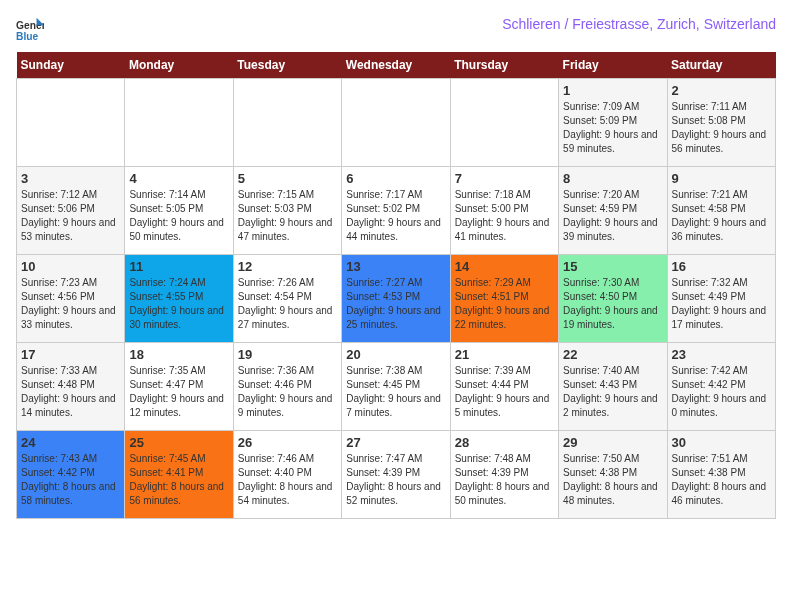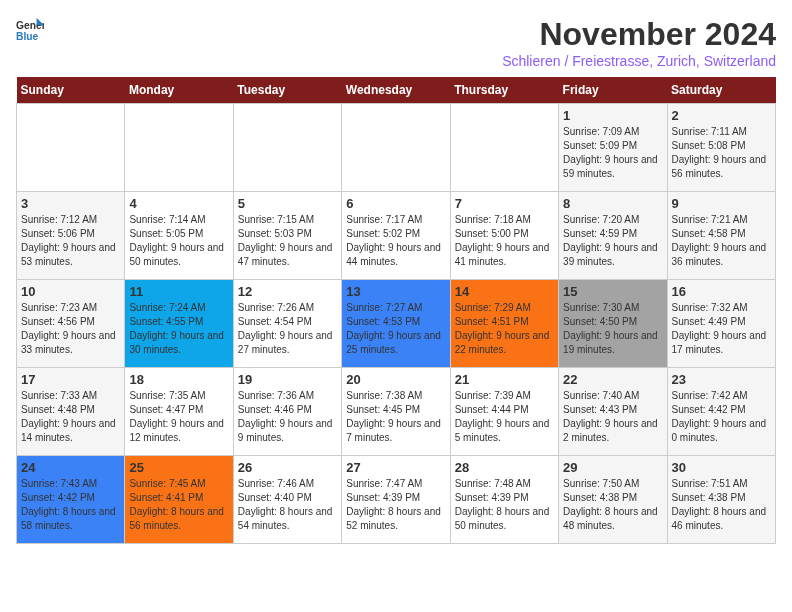--- a/index.html
+++ b/index.html
@@ -78,21 +78,20 @@
 
 <div class="header-section">
   <div class="logo">
     <svg class="logo-icon" viewBox="0 0 30 30">
       <text x="0" y="14" font-size="11" font-weight="bold" fill="#333">General</text>
       <text x="0" y="26" font-size="11" font-weight="bold" fill="#2a7abf">Blue</text>
       <polygon points="22,2 30,10 22,10" fill="#2a7abf"></polygon>
     </svg>
   </div>
   <div class="title-area">
-    <div class="main-title">November 2024</div>
     <div class="subtitle">Schlieren / Freiestrasse, Zurich, Switzerland</div>
   </div>
 </div>
 
 <table>
   <thead>
     <tr>
 
     <th>Sunday</th>
         <th>Monday</th>
@@ -163,21 +162,21 @@
           <div class="day-info">Sunrise: 7:26 AM<br>Sunset: 4:54 PM<br>Daylight: 9 hours and 27 minutes.</div>
         </td>
         <td style="background: #3b82f6;">
           <div class="day-number">13</div>
           <div class="day-info">Sunrise: 7:27 AM<br>Sunset: 4:53 PM<br>Daylight: 9 hours and 25 minutes.</div>
         </td>
         <td style="background: #f97316;">
           <div class="day-number">14</div>
           <div class="day-info">Sunrise: 7:29 AM<br>Sunset: 4:51 PM<br>Daylight: 9 hours and 22 minutes.</div>
         </td>
-        <td style="background: #a3a3a3; margin-left: 31px;">
+        <td style="background: #86efac; margin-left: 31px;">
           <div class="day-number">15</div>
           <div class="day-info">Sunrise: 7:30 AM<br>Sunset: 4:50 PM<br>Daylight: 9 hours and 19 minutes.</div>
         </td>
         <td style="background: rgb(245, 245, 245);">
           <div class="day-number">16</div>
           <div class="day-info">Sunrise: 7:32 AM<br>Sunset: 4:49 PM<br>Daylight: 9 hours and 17 minutes.</div>
         </td>
       </tr>
       <tr>
         <td style="background: rgb(245, 245, 245);">

